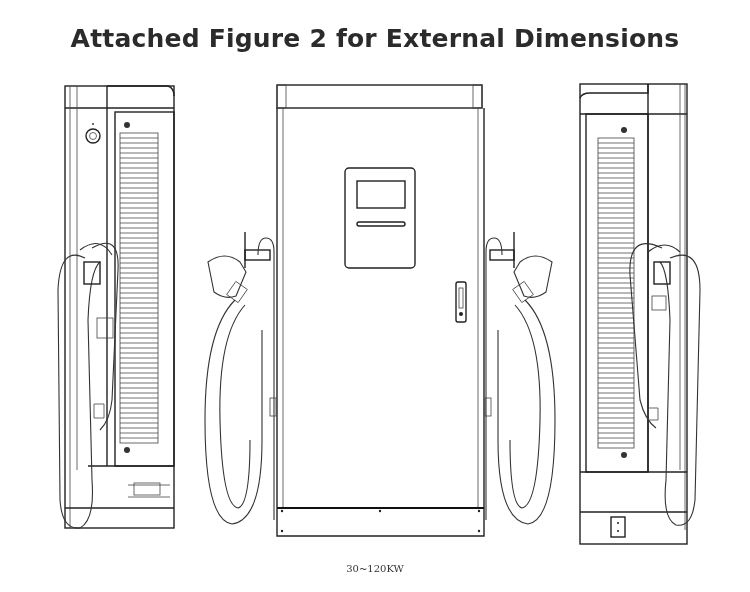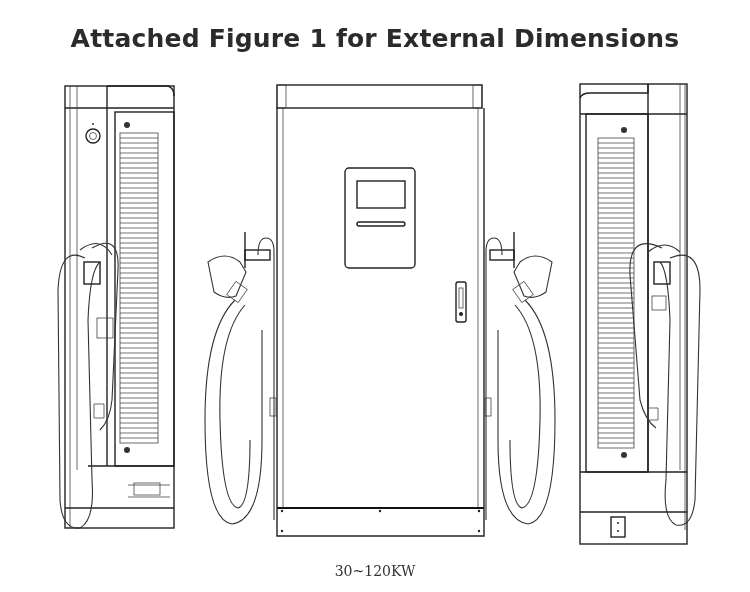--- a/index.html
+++ b/index.html
@@ -1,28 +1,28 @@
 <!DOCTYPE html>
 <html><head>
 <meta charset="utf-8">
 <style>
   html, body { margin: 0; padding: 0; background: #ffffff; }
   body { width: 750px; height: 592px; position: relative; overflow: hidden; font-family: "DejaVu Sans", sans-serif; }
   .title { position: absolute; left: 0; top: 24px; width: 750px; text-align: center; font-family: "DejaVu Sans", sans-serif; font-weight: bold; font-size: 25px; color: #2b2b2b; letter-spacing: 0.2px; }
-  .caption { position: absolute; left: 0; top: 563px; width: 750px; text-align: center; font-family: "DejaVu Serif", serif; font-size: 14px; color: #333333; }
+  .caption { position: absolute; left: 0; top: 563px; width: 750px; text-align: center; font-family: "DejaVu Serif", serif; font-size: 10px; color: #333333; }
   svg.drawing { position: absolute; left: 0; top: 0; }
   .ln { fill: none; stroke: #222; stroke-width: 1.4; }
   .thin { fill: none; stroke: #444; stroke-width: 0.8; }
   .thick { fill: none; stroke: #111; stroke-width: 2; }
   .hose { fill: none; stroke: #333; stroke-width: 1.1; }
 </style>
 </head>
 <body>
 
-<div class="title">Attached Figure 1 for External Dimensions</div>
+<div class="title">Attached Figure 2 for External Dimensions</div>
 
 <svg class="drawing" width="750" height="592" viewBox="0 0 750 592">
 
   <g>
 
     <rect class="ln" x="65" y="86" width="109" height="442"></rect>
 
     <line class="ln" x1="65" y1="108" x2="174" y2="108"></line>
     <path class="ln" d="M107 86 L168 86 Q174 88 174 96"></path>
 

